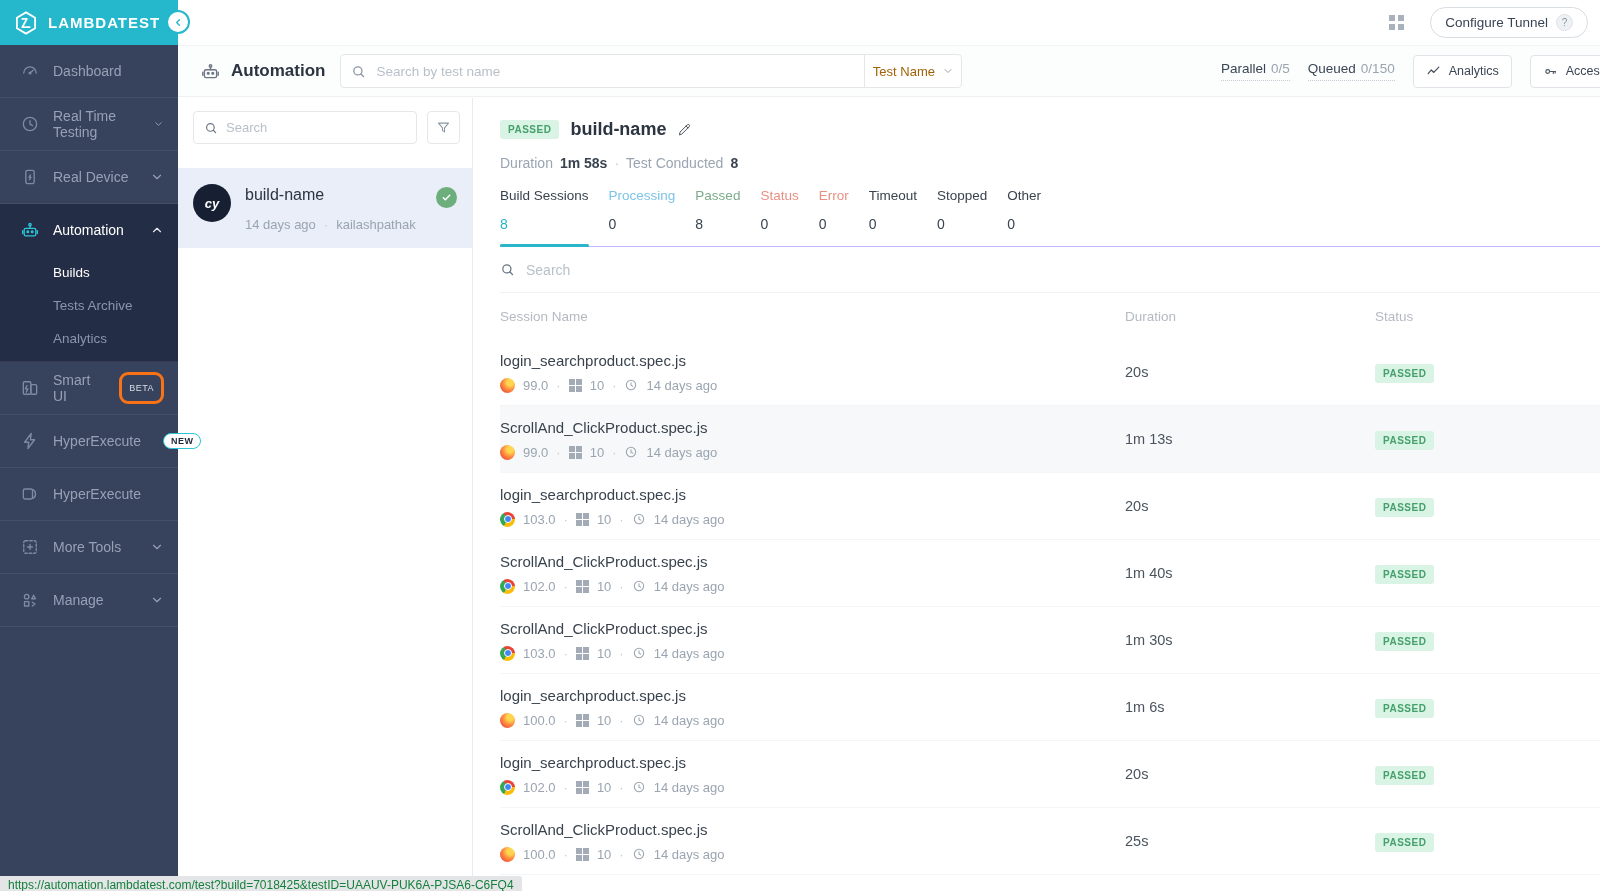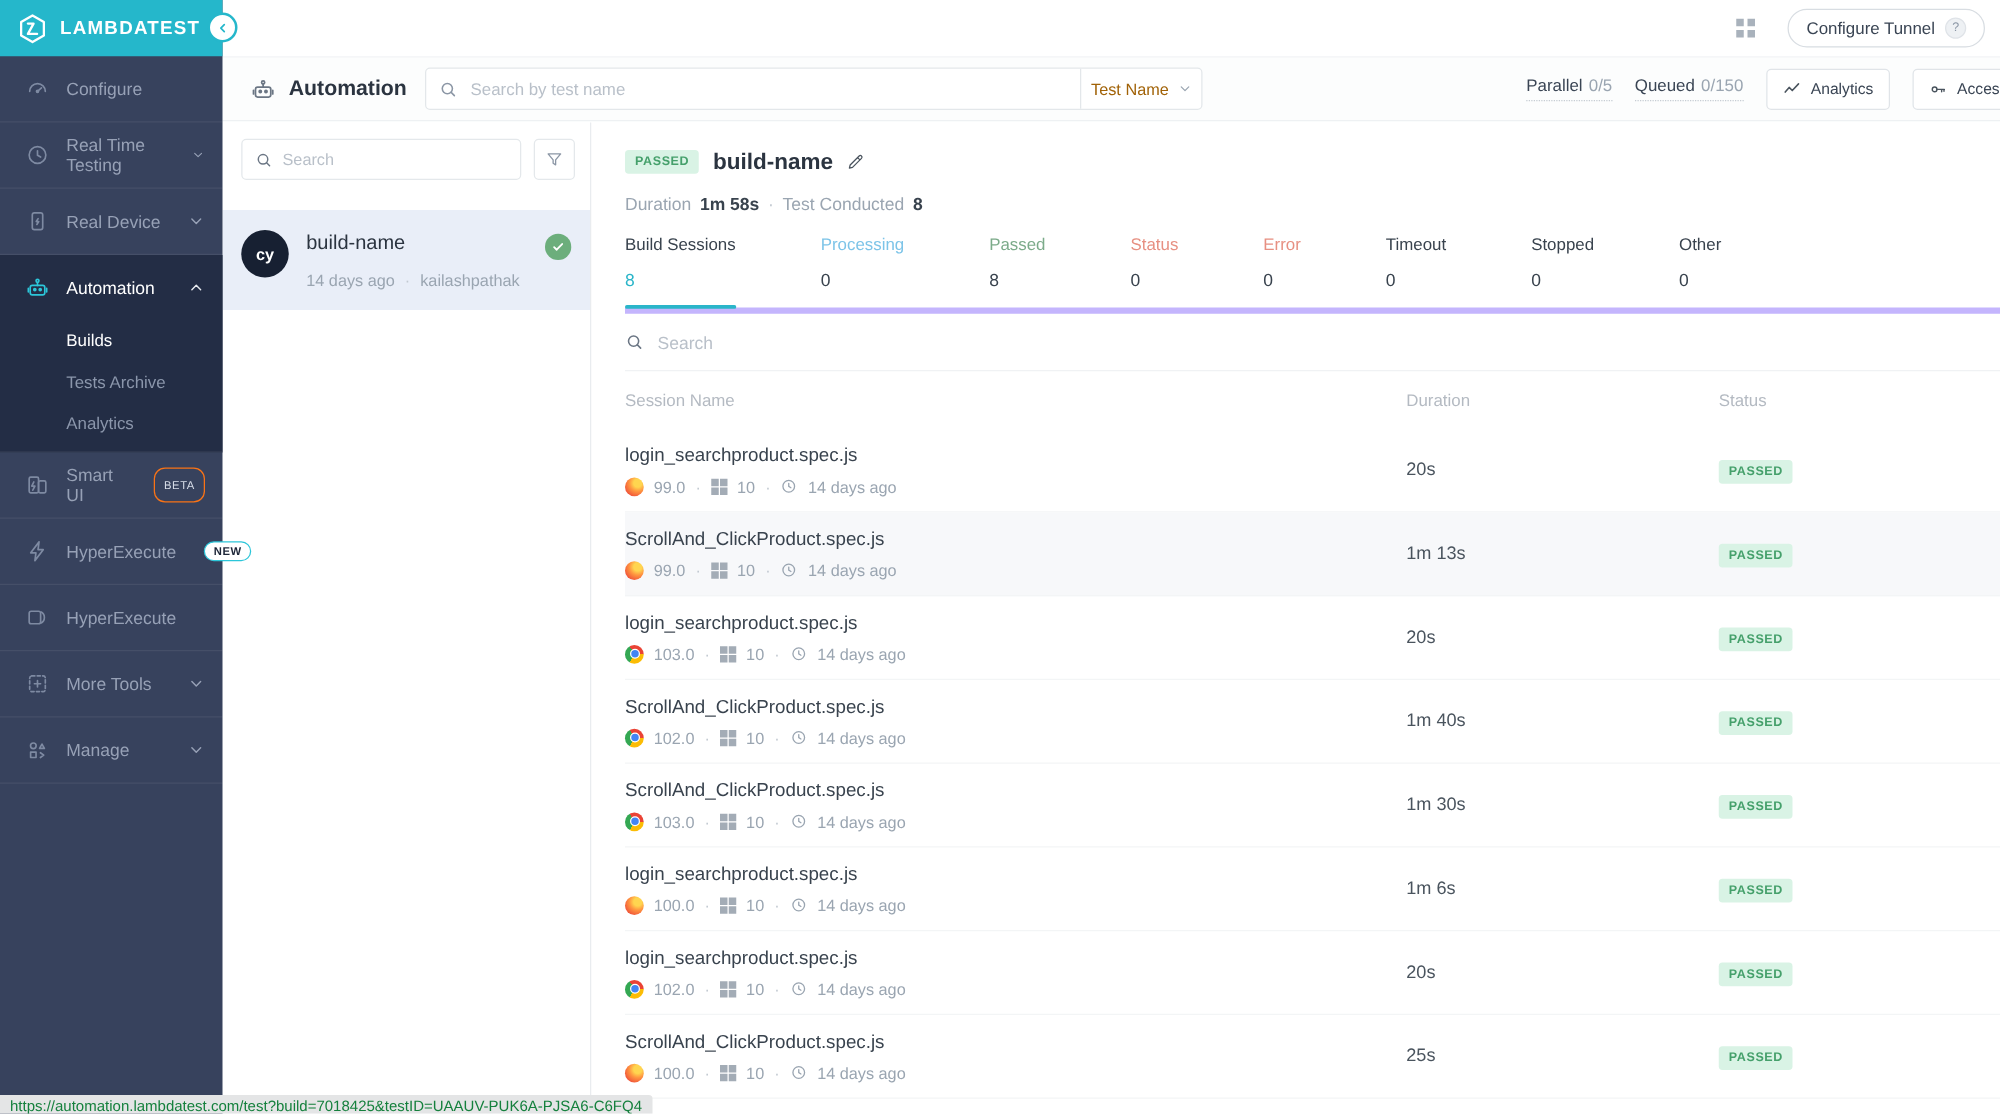--- a/index.html
+++ b/index.html
@@ -15,21 +15,21 @@
   .nav-block { border-bottom:1px solid rgba(255,255,255,0.07); }
   .nav-item { height:52px; display:flex; align-items:center; gap:13px; padding:0 14px 0 20px; color:#97a1b6; font-size:14px; cursor:pointer; }
   .nav-item .ic { width:20px; height:20px; flex-shrink:0; color:#7e8aa2; }
   .nav-item .chev { margin-left:auto; width:14px; height:14px; color:#97a1b6; }
   .nav-section-active { background:#232d45; padding-bottom:6px; }
   .nav-section-active .nav-item { color:#fff; }
   .nav-section-active .nav-item .ic { color:#2cc6d9; }
   .nav-section-active .nav-item .chev { color:#e7eaef; }
   .sub-item { padding:9px 0 9px 53px; font-size:13.5px; color:#8b96ab; cursor:pointer; }
   .sub-item.active { color:#fff; }
-  .badge-beta { font-size:9px; color:#d7dde8; border:1px solid #f97316; border-radius:9px; padding:8px 7px; margin-left:9px; letter-spacing:.5px; }
+  .badge-beta { font-size:9px; color:#d7dde8; border:3px solid #f97316; border-radius:9px; padding:8px 7px; margin-left:9px; letter-spacing:.5px; }
   .badge-new { font-size:9px; font-weight:bold; color:#1d2638; background:#fff; border:1px solid #2cc6d9; border-radius:9px; padding:2px 7px; margin-left:9px; letter-spacing:.5px; }
 
   
   .top-strip { position:absolute; left:178px; right:0; top:0; height:45px; background:#fff; display:flex; align-items:center; justify-content:flex-end; gap:26px; padding-right:12px; }
   .grid-icon { width:15px; height:15px; cursor:pointer;
     background: linear-gradient(#a9b2bc,#a9b2bc) 0 0/6px 6px no-repeat,
                 linear-gradient(#a9b2bc,#a9b2bc) 100% 0/6px 6px no-repeat,
                 linear-gradient(#a9b2bc,#a9b2bc) 0 100%/6px 6px no-repeat,
                 linear-gradient(#a9b2bc,#a9b2bc) 100% 100%/6px 6px no-repeat; }
   .tunnel-btn { display:flex; align-items:center; gap:8px; border:1px solid #d8dde2; border-radius:17px; background:#fff; padding:6px 14px; font-size:13.5px; color:#3a4554; cursor:pointer; }
@@ -55,38 +55,38 @@
 
   
   .builds-panel { position:absolute; left:178px; top:98px; bottom:0; width:295px; background:#fff; border-right:1px solid #e9ecef; z-index:2; }
   .panel-search-row { display:flex; gap:10px; padding:13px 12px 14px 15px; align-items:center; }
   .panel-search { flex:1; height:33px; border:1px solid #e4e8eb; border-radius:4px; display:flex; align-items:center; padding:0 10px; gap:8px; background:#fff; }
   .panel-search .ic { width:14px; height:14px; color:#6b7684; }
   .panel-search input { flex:1; border:none; outline:none; font-size:13px; min-width:0; }
   .filter-btn { width:33px; height:33px; border:1px solid #e4e8eb; border-radius:4px; background:#fff; display:flex; align-items:center; justify-content:center; color:#8b96a5; cursor:pointer; }
   .filter-btn .ic { width:15px; height:15px; }
   .build-item { margin-top:10px; background:#e9eef8; padding:16px 15px; display:flex; gap:14px; cursor:pointer; position:relative; }
-  .avatar { width:38px; height:38px; border-radius:50%; background:#172032; color:#fff; display:flex; align-items:center; justify-content:center; font-size:13px; font-weight:bold; flex-shrink:0; }
+  .avatar { width:38px; height:38px; border-radius:50%; background:#172032; color:#fff; display:flex; align-items:center; justify-content:center; font-size:13px; font-weight:bold; font-style:italic; flex-shrink:0; }
   .build-info { flex:1; padding-top:2px; }
   .build-name { font-size:16px; color:#2b3440; }
   .build-meta { margin-top:13px; font-size:13px; color:#9aa5b1; display:flex; align-items:center; gap:8px; }
   .dotsep::before { content:"·"; color:#c2c9d1; }
   .check-circle { width:21px; height:21px; border-radius:50%; background:#6cae7c; display:flex; align-items:center; justify-content:center; flex-shrink:0; margin-top:3px; }
   .check-circle svg { width:11px; height:11px; color:#fff; }
 
   
   .content { position:absolute; left:473px; top:98px; right:0; bottom:0; background:#fff; padding-left:27px; overflow:hidden; }
   .build-header { display:flex; align-items:center; gap:11px; margin-top:21px; }
   .status-pill { background:#d9f3e5; color:#45a06b; font-size:10px; font-weight:bold; letter-spacing:.5px; padding:4px 8px; border-radius:3px; }
   .build-title { font-size:18px; font-weight:bold; color:#2b3440; }
   .edit-btn { background:none; border:none; cursor:pointer; color:#4a545e; padding:0; }
   .edit-btn .ic { width:15px; height:15px; }
   .meta-line { margin-top:15px; font-size:14px; color:#9aa5b1; display:flex; align-items:center; gap:7px; }
   .meta-line b { color:#39434e; font-weight:bold; }
-  .tabs { display:flex; gap:68px; margin-top:17px; border-bottom:5px solid #c4b5fd; }
+  .tabs { display:flex; gap:20px; margin-top:17px; border-bottom:1px solid #c4b5fd; }
   .tab { position:relative; cursor:pointer; }
   .tab .lbl { font-size:13.5px; color:#39434e; }
   .tab .cnt { margin:13px 0 14px; font-size:14px; color:#39434e; }
   .tab.active::after { content:""; position:absolute; left:0; right:0; bottom:-1px; height:3px; background:#2ab5c9; border-radius:2px; }
   .tab.active .cnt { color:#2ab5c9; }
   .tab.c-processing .lbl { color:#7dc4e8; }
   .tab.c-passed .lbl { color:#7cab8a; }
   .tab.c-failed .lbl, .tab.c-error .lbl { color:#e79082; }
   .sessions-search { display:flex; align-items:center; gap:11px; height:46px; border-bottom:1px solid #f0f2f4; }
   .sessions-search .ic { width:15px; height:15px; color:#6b7684; }
@@ -128,21 +128,21 @@
   </div>
 
   <nav>
     <div class="nav-block">
       <div class="nav-item">
         <svg class="ic" viewBox="0 0 24 24" fill="none" stroke="currentColor" stroke-width="1.6" stroke-linecap="round">
             <path d="M4.5 14.5a7.5 7.5 0 1 1 15 0"></path>
             <path d="M12 14.5l3.8-3.4"></path>
             <circle cx="12" cy="14.5" r="1" fill="currentColor"></circle>
           </svg>
-        <span>Configure</span>
+        <span>Dashboard</span>
       </div>
     </div>
     <div class="nav-block">
       <div class="nav-item">
         <svg class="ic" viewBox="0 0 24 24" fill="none" stroke="currentColor" stroke-width="1.6" stroke-linecap="round">
             <circle cx="12" cy="12" r="8"></circle>
             <path d="M12 8v4.2l3 1.8"></path>
           </svg>
         <span>Real Time Testing</span>
         <svg class="chev" viewBox="0 0 24 24" fill="none" stroke="currentColor" stroke-width="2" stroke-linecap="round" stroke-linejoin="round">

